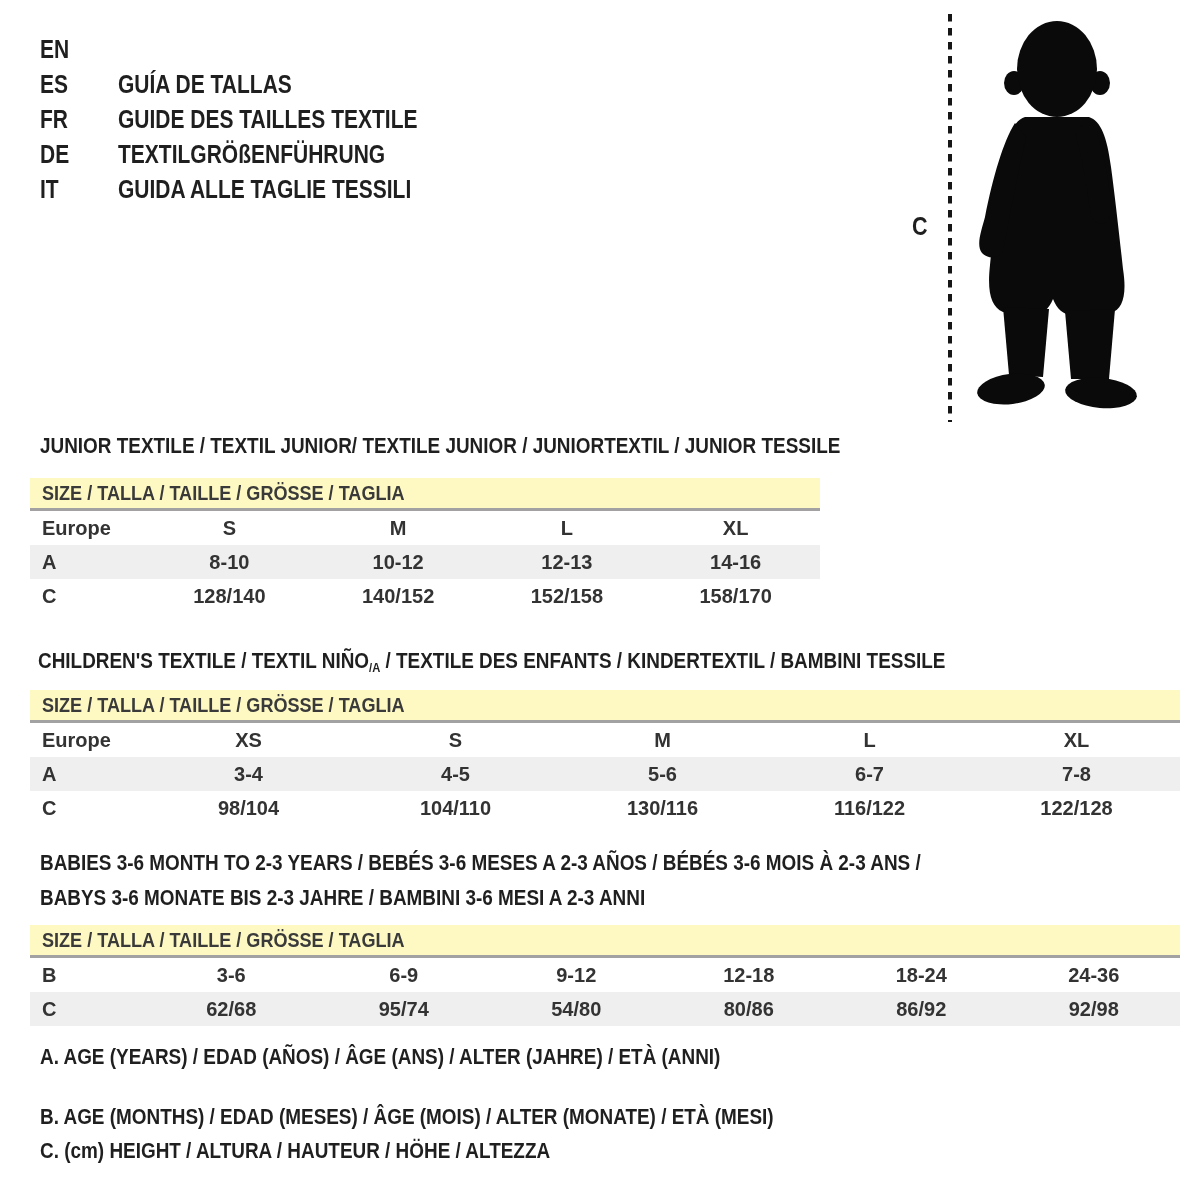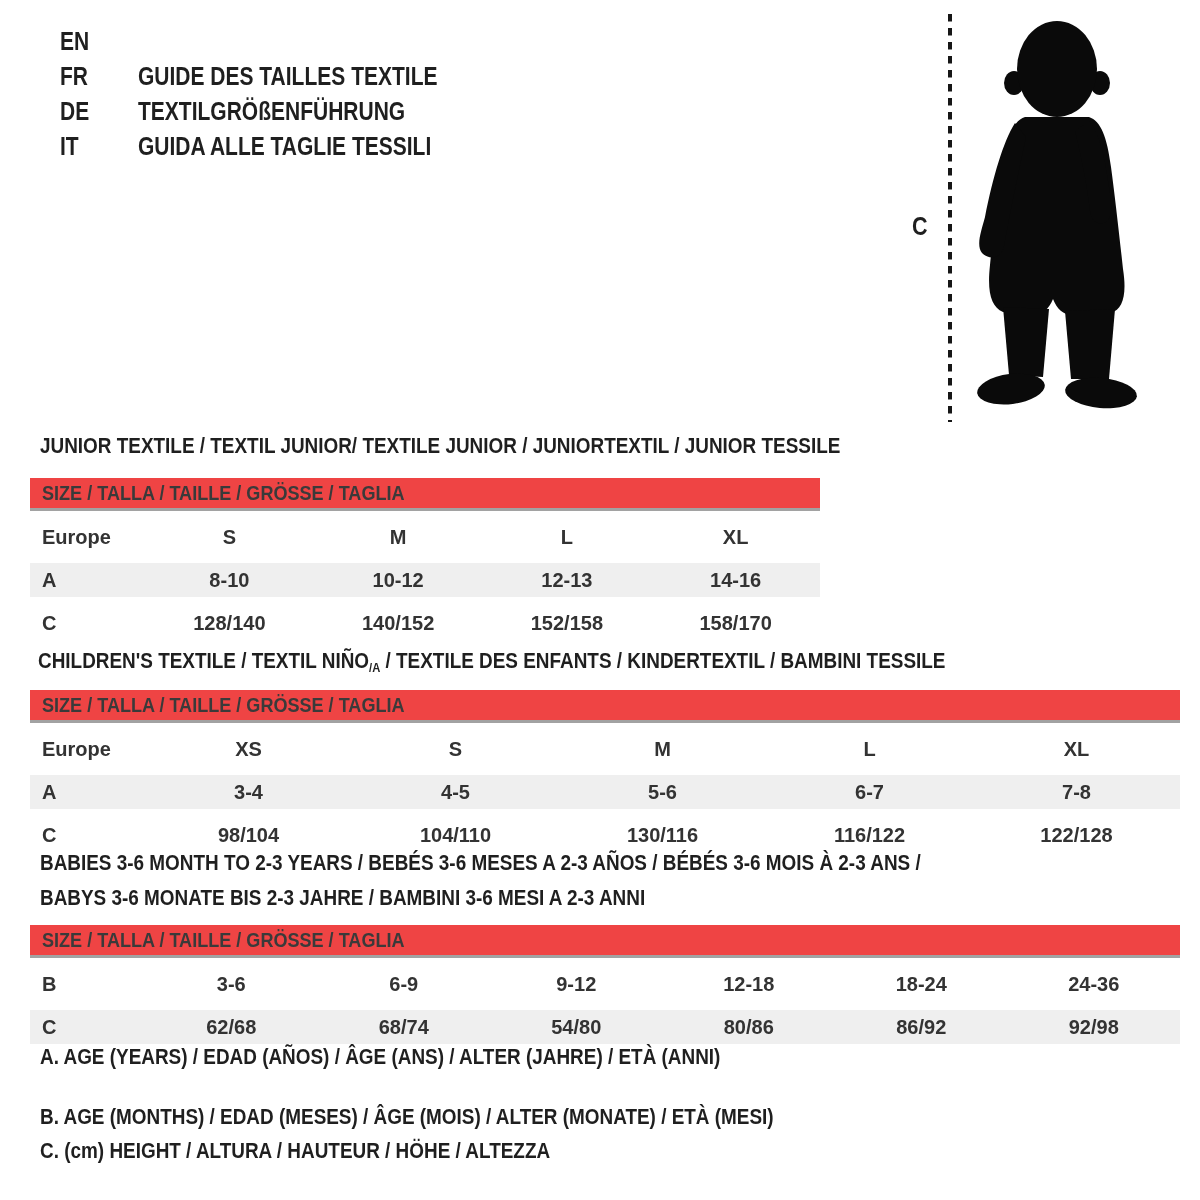--- a/index.html
+++ b/index.html
@@ -4,56 +4,60 @@
 <style>
   html,body{margin:0;padding:0;}
   body{
     width:1200px;height:1200px;position:relative;background:#ffffff;
     font-family:"Liberation Sans", sans-serif;color:#1f1f1f;overflow:hidden;
   }
   .abs{position:absolute;}
   .cond{display:inline-block;transform:scaleX(.86);transform-origin:left center;white-space:nowrap;}
 
   
-  .langs{left:40px;top:24px;margin-left:20px;}
+  .langs{left:40px;top:32px;}
   .lang-row{display:flex;height:35px;align-items:center;}
   .lang-code{width:78px;font-weight:700;font-size:25px;}
   .lang-title{font-weight:700;font-size:25px;}
   .lang-code .cond,.lang-title .cond{transform:scaleX(.84);}
 
   
   .dash-line{left:946px;top:12px;}
   .c-label{left:912px;top:212px;font-weight:700;font-size:25px;}
   .baby{left:963px;top:16px;}
 
   
   .sec-title{font-weight:700;font-size:22px;white-space:nowrap;}
   .sub-a{font-size:13px;font-weight:700;position:relative;top:4px;letter-spacing:0;}
 
   
   .size-table{box-sizing:border-box;}
   .tbar{
-    height:30px;display:flex;align-items:center;background:#ef4444;
+    height:30px;display:flex;align-items:center;background:#fef9c3;
     border-bottom:3px solid #a2a2a2;padding-left:12px;box-sizing:content-box;
   }
   .tbar-text{font-weight:700;font-size:21px;color:#3a3a3a;}
-  .trow{display:flex;height:34px;align-items:center;font-weight:700;font-size:20px;color:#333;margin-top:9px;}
+  .trow{display:flex;height:34px;align-items:center;font-weight:700;font-size:20px;color:#333;}
   .trow.alt{background:#efefef;}
   .c0{width:115px;padding-left:12px;box-sizing:border-box;text-align:left;}
   .cd{flex:1;text-align:center;}
 
   
   .legend-line{font-weight:700;font-size:22px;white-space:nowrap;}
 </style>
 </head>
 <body>
 
 <div class="abs langs">
   <div class="lang-row">
     <span class="lang-code"><span class="cond">EN</span></span>
+  </div>
+  <div class="lang-row">
+    <span class="lang-code"><span class="cond">ES</span></span>
+    <span class="lang-title"><span class="cond">GUÍA DE TALLAS</span></span>
   </div>
   <div class="lang-row">
     <span class="lang-code"><span class="cond">FR</span></span>
     <span class="lang-title"><span class="cond">GUIDE DES TAILLES TEXTILE</span></span>
   </div>
   <div class="lang-row">
     <span class="lang-code"><span class="cond">DE</span></span>
     <span class="lang-title"><span class="cond">TEXTILGRÖßENFÜHRUNG</span></span>
   </div>
   <div class="lang-row">
@@ -163,21 +167,21 @@
     <span class="cd">3-6</span>
     <span class="cd">6-9</span>
     <span class="cd">9-12</span>
     <span class="cd">12-18</span>
     <span class="cd">18-24</span>
     <span class="cd">24-36</span>
   </div>
   <div class="trow alt">
     <span class="c0">C</span>
     <span class="cd">62/68</span>
-    <span class="cd">68/74</span>
+    <span class="cd">95/74</span>
     <span class="cd">54/80</span>
     <span class="cd">80/86</span>
     <span class="cd">86/92</span>
     <span class="cd">92/98</span>
   </div>
 </div>
 
 <div class="abs legend-line" style="left:40px;top:1044px;">
   <span class="cond">A. AGE (YEARS) / EDAD (AÑOS) / ÂGE (ANS) / ALTER (JAHRE) / ETÀ (ANNI)</span>
 </div>

